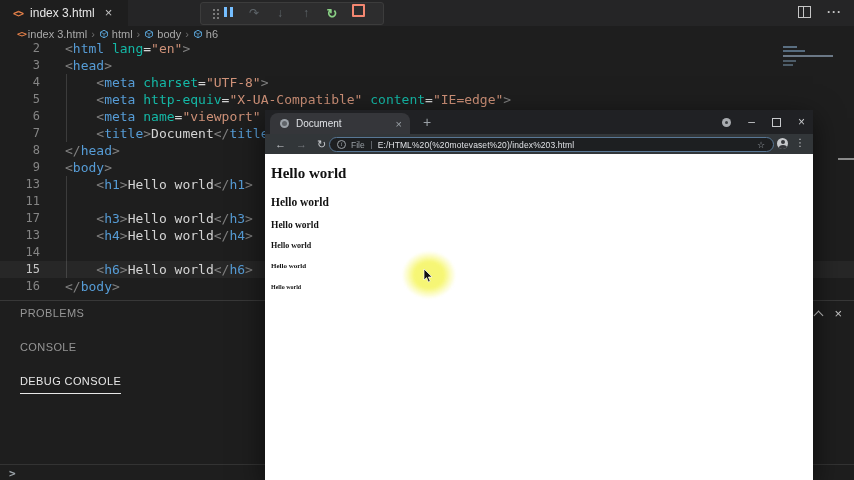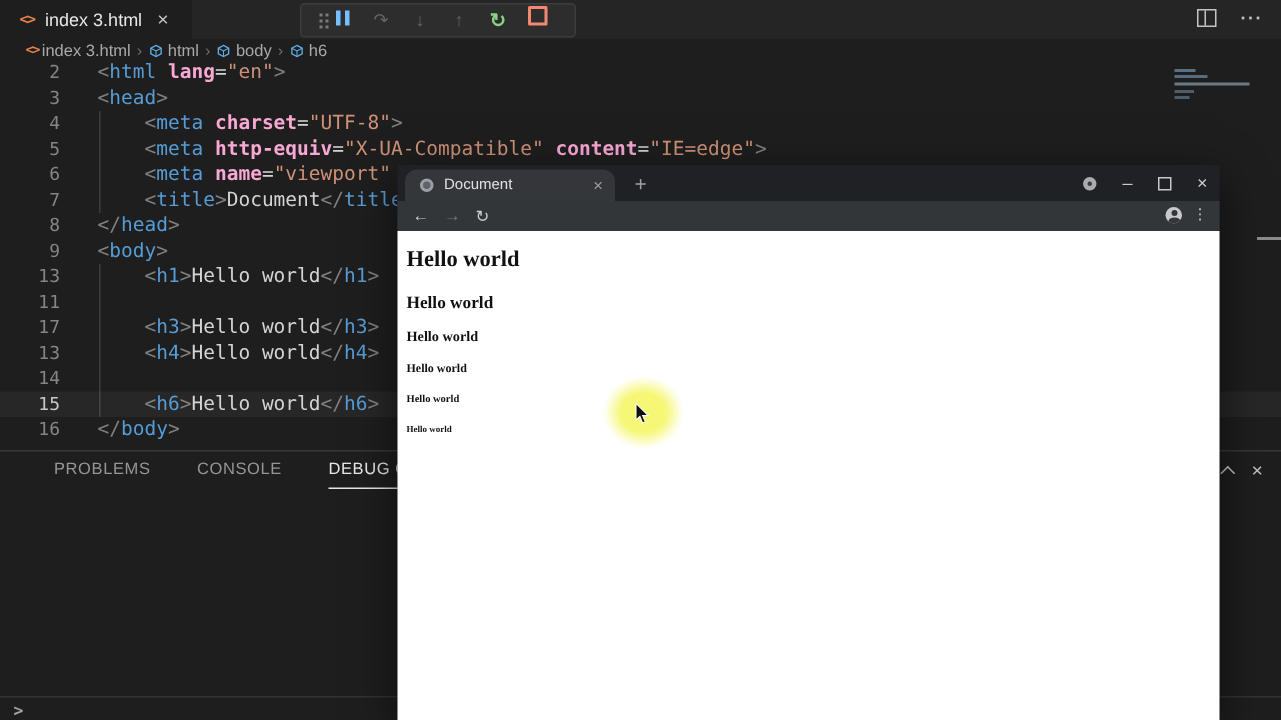--- a/index.html
+++ b/index.html
@@ -37,29 +37,29 @@
   #breadcrumb .html-file-icon{font-size:9px;margin-left:17px;margin-right:2px;}
   
   #editor{position:absolute;left:0;top:42px;width:854px;height:258px;overflow:hidden;}
   .code-row{position:absolute;left:0;width:854px;height:17px;white-space:pre;
             font-family:"DejaVu Sans Mono",monospace;font-size:13px;line-height:17px;}
   .code-row.current{background:rgba(255,255,255,0.045);}
   .gutter-num{position:absolute;left:0;width:40px;text-align:right;color:#858585;
               font-family:"DejaVu Sans Mono",monospace;font-size:12px;line-height:17px;}
   .gutter-num.current{color:#c6c6c6;}
   .code-text{position:absolute;left:65px;top:0;}
-  .tok-tag{color:#569cd6;} .tok-attr{color:#f9a8d4;font-weight:bold;} .tok-str{color:#ce9178;}
+  .tok-tag{color:#569cd6;} .tok-attr{color:#14b8a6;} .tok-str{color:#ce9178;}
   .tok-pln{color:#d4d4d4;} .tok-pun{color:#808080;}
   .indent-guide{position:absolute;left:66px;width:1px;background:#3c3c3c;}
   
   .mini{position:absolute;background:#5a6f82;}
   
   #panel{position:absolute;left:0;top:300px;width:854px;height:180px;background:#1e1e1e;
          border-top:1px solid #383838;}
-  #panel-tabs{position:absolute;left:36px;top:6px;display:flex;gap:31px;}
+  #panel-tabs{position:absolute;left:20px;top:6px;display:flex;gap:16px;flex-direction:column;}
   .panel-tab{font-size:11px;letter-spacing:0.4px;color:#969696;padding-bottom:6px;}
   .panel-tab.active{color:#e7e7e7;border-bottom:1px solid #e7e7e7;}
   #panel-actions{position:absolute;right:12px;top:8px;display:flex;gap:12px;align-items:center;}
   .chev-up{width:6px;height:6px;border-left:1px solid #c5c5c5;border-top:1px solid #c5c5c5;
            transform:rotate(45deg);margin-top:3px;}
   .panel-close{color:#c5c5c5;font-size:13px;line-height:10px;}
   #console-input{position:absolute;left:0;right:0;top:163px;border-top:1px solid #333;height:17px;}
   #console-prompt{position:absolute;left:9px;top:2px;color:#9da5ab;font-weight:bold;
                   font-size:11px;font-family:"DejaVu Sans Mono",monospace;}
   
@@ -234,20 +234,27 @@
         <span class="win-min">–</span>
         <span class="win-max"></span>
         <span class="win-close">×</span>
       </div>
     </div>
 
     <div id="b-toolbar">
       <span class="nav-ico">←</span>
       <span class="nav-ico disabled">→</span>
       <span class="nav-ico">↻</span>
+      <div id="omnibox">
+        <span class="info-ico">i</span>
+        <span class="scheme">File</span>
+        <span class="divider"></span>
+        <span class="url">E:/HTML%20(%20motevaset%20)/index%203.html</span>
+        <span class="star">☆</span>
+      </div>
     </div>
     <span id="b-avatar"></span>
     <span id="b-menu">⋮</span>
 
     <div id="b-content">
       <div id="bh-list">
           <div class="bh bh1">Hello world</div>
           <div class="bh bh2">Hello world</div>
           <div class="bh bh3">Hello world</div>
           <div class="bh bh4">Hello world</div>

